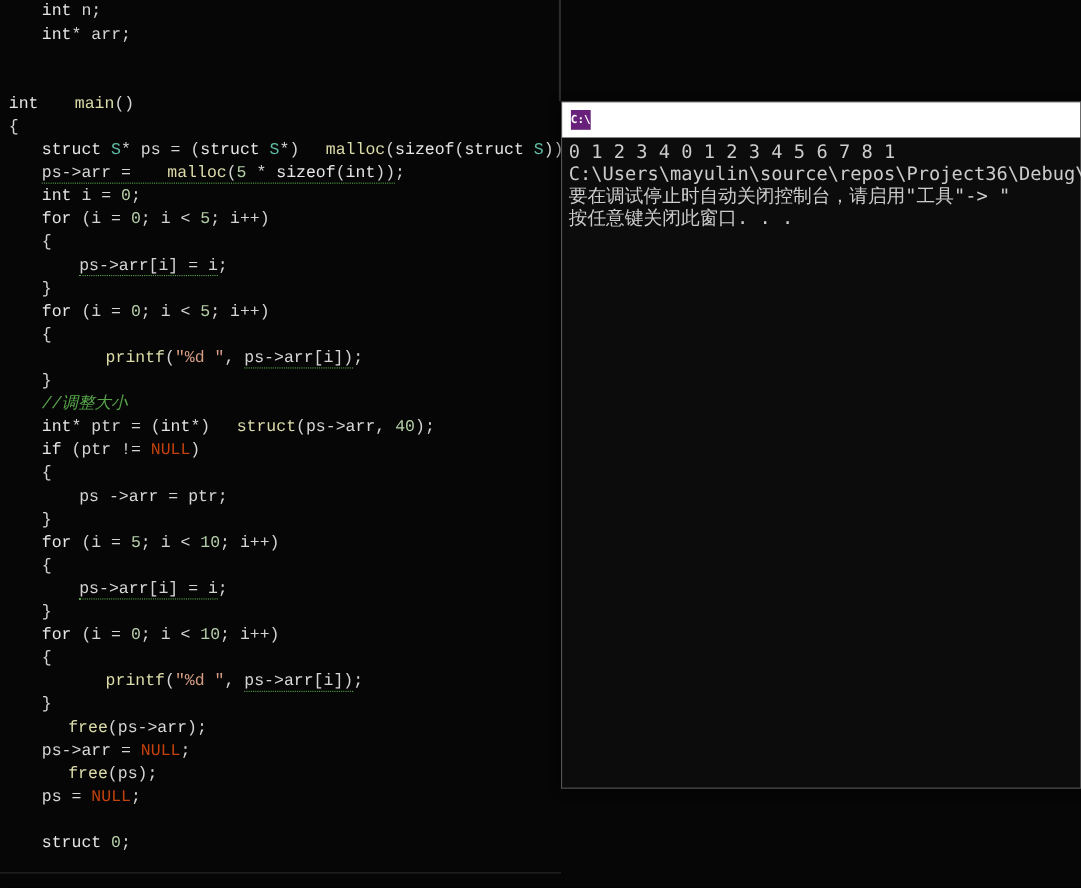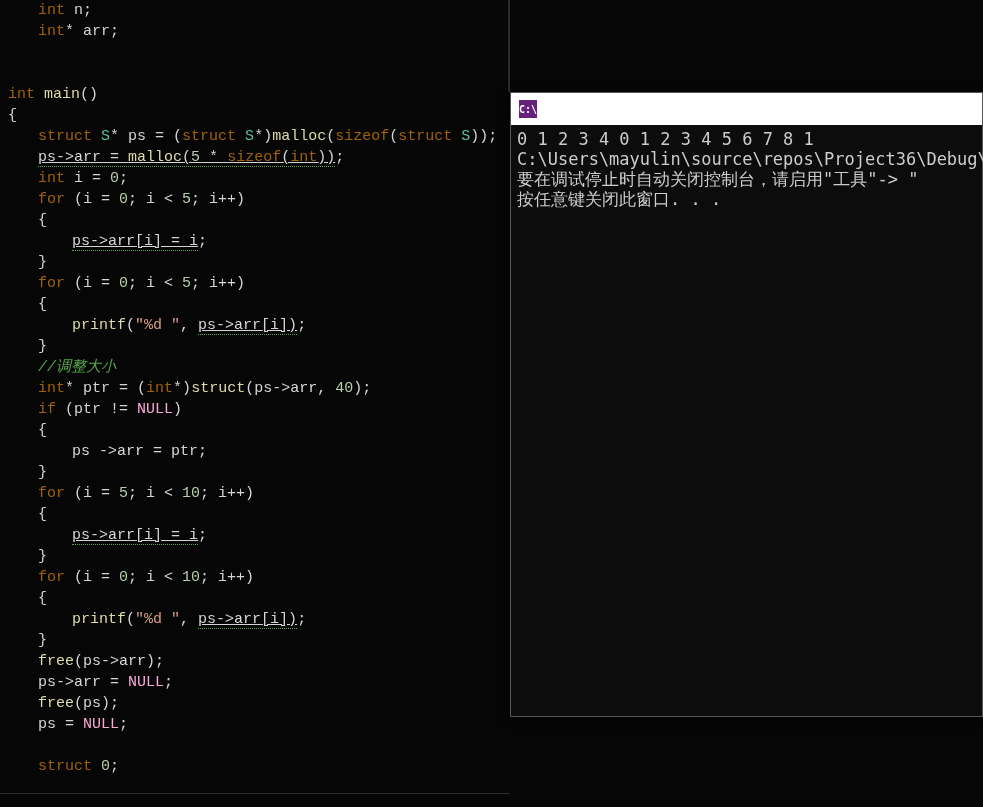--- a/index.html
+++ b/index.html
@@ -20,28 +20,28 @@
     height: 807px;
     background: #060606;
     color: #d4d4d4;
     line-height: 21px;
     padding-left: 4px;
   }
   .editor pre {
     font-family: Consolas, 'Courier New', monospace;
     white-space: pre;
   }
-  .kw   { color: #a16207; }
+  .kw   { color: #e5e5e5; }
   .type { color: #5fbca5; }
-  .funcCall { color: #dcdcaa; }
+  .funcCall { color: #dcdcaa; margin-left: 24px; }
   .str  { color: #d69d85; }
   .num  { color: #b5cea8; }
-  .null { color: #f9a8d4; }
+  .null { color: #c2410c; }
   .cmt  { color: #57a64a; font-style: italic; }
-  .sqg  { border-bottom: 1px dotted #57a64a; text-decoration: underline; }
+  .sqg  { border-bottom: 1px dotted #57a64a; }
   .member { color: #dadada; }
   .arrow { color: #d4d4d4; }
 
   .editor .line   { padding-left: 4px; }
   .editor .ind1   { padding-left: 34px; }
   .editor .ind2   { padding-left: 68px; }
 
   .left-gutter {
     position:absolute;
     left:0; top:0;

